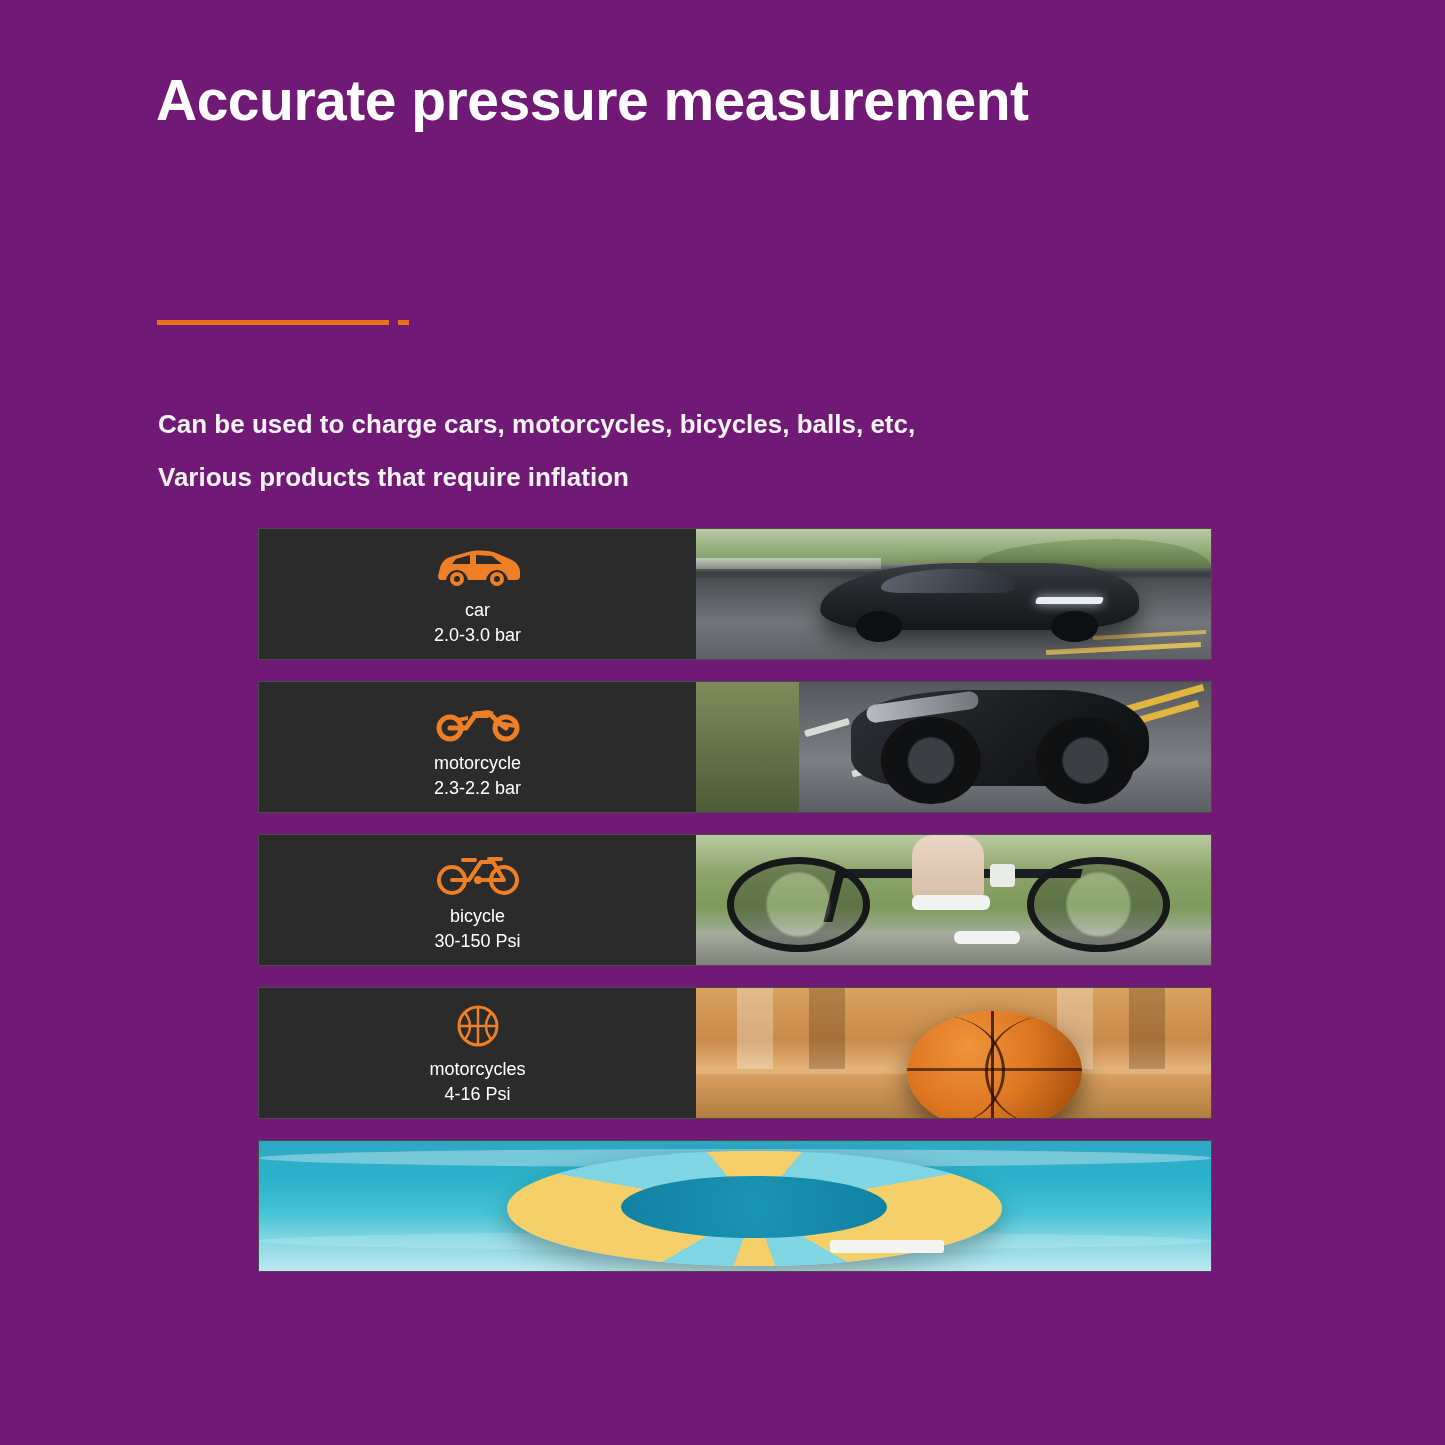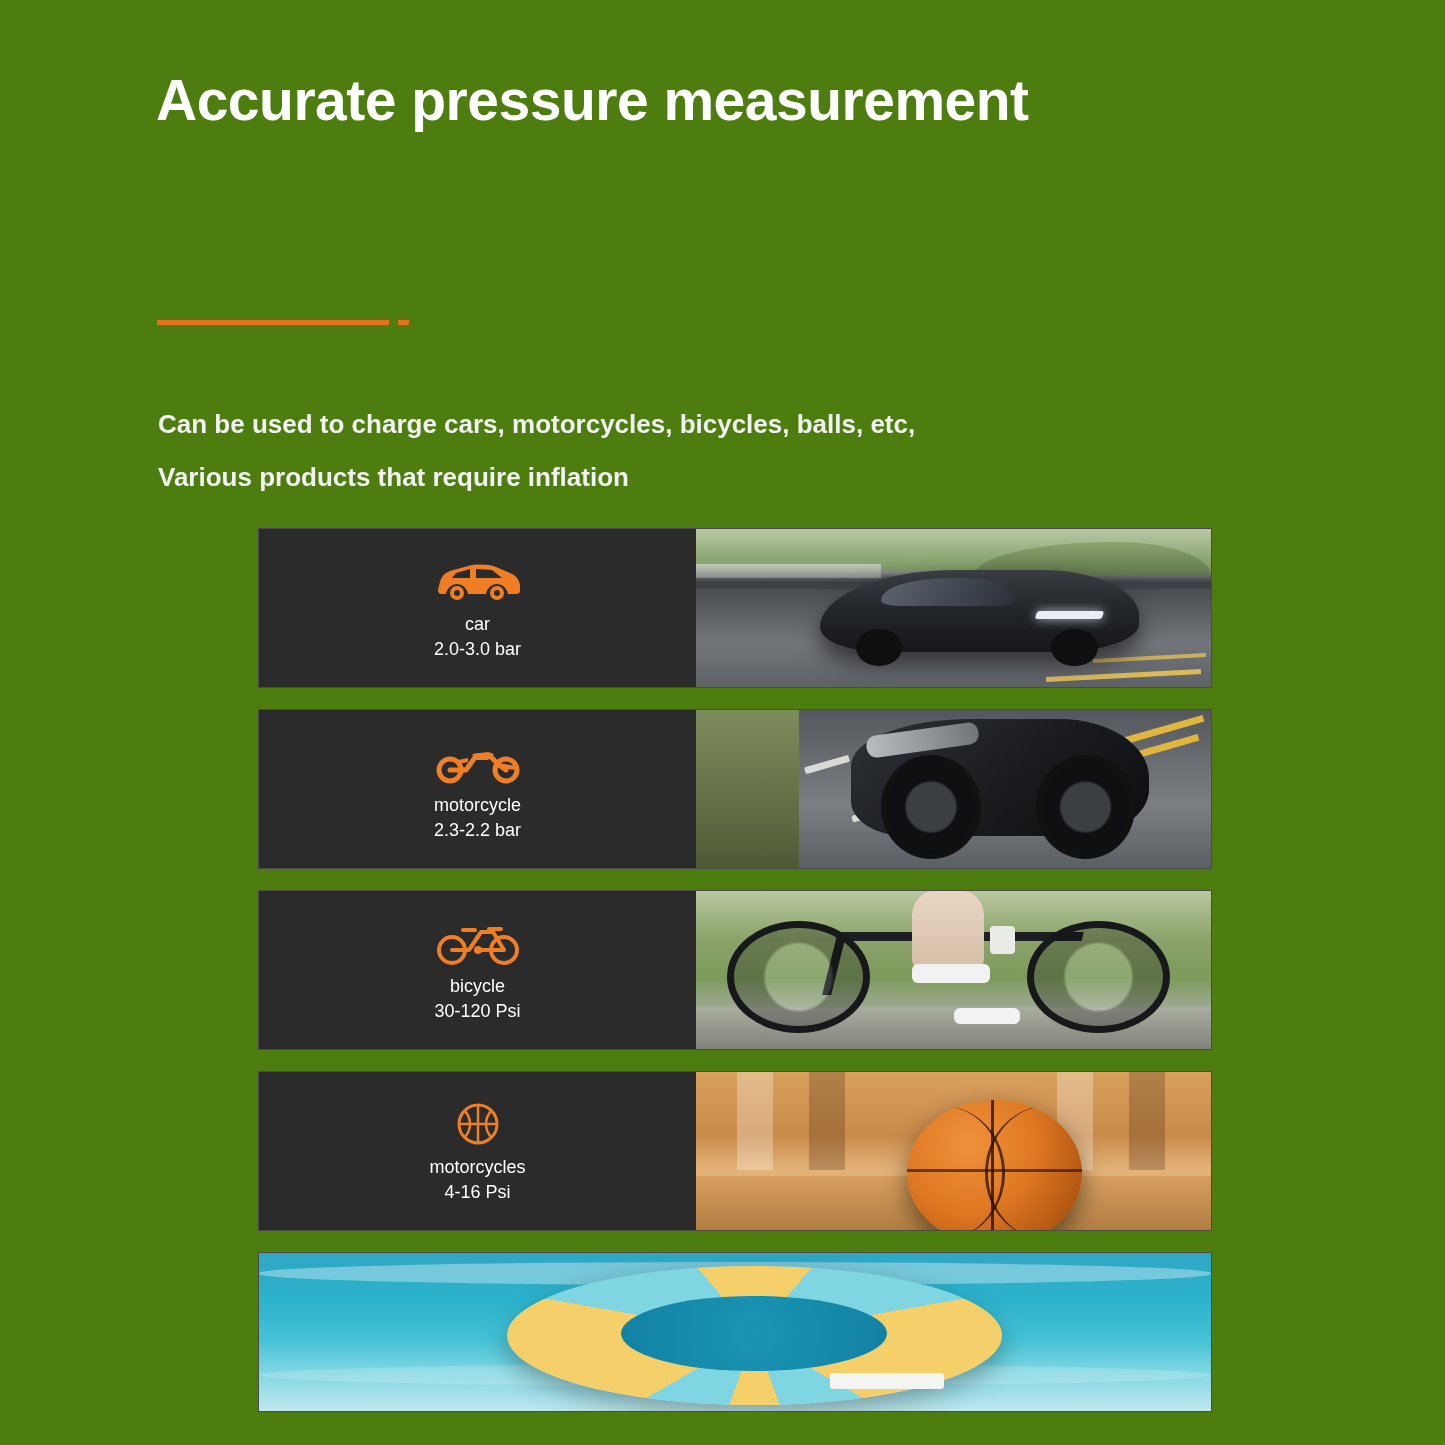--- a/index.html
+++ b/index.html
@@ -13,21 +13,21 @@
     overflow: hidden;
     font-family: "Liberation Sans", sans-serif;
     color: #ffffff;
     position: relative;
   }
 
   .page {
     position: relative;
     width: 1445px;
     height: 1445px;
-    background: #4d7c0f;
+    background: #701a75;
     box-sizing: border-box;
   }
 
   
   .headings {
     position: absolute;
     left: 156px;
     top: 72px;
     width: 1150px;
   }
@@ -85,21 +85,21 @@
 
   
   .cards {
     position: absolute;
     left: 258px;
     top: 528px;
     width: 954px;
   }
   .card {
     display: flex;
-    height: 160px;
+    height: 132px;
     margin-bottom: 21px;
     background: #2b2b2b;
     border: 1px solid #4a4a4a;
     box-sizing: border-box;
     overflow: hidden;
   }
   .card-left {
     width: 437px;
     flex: 0 0 437px;
     display: flex;
@@ -447,21 +447,21 @@
             <circle cx="69" cy="30" r="13" fill="none" stroke="#ef7f26" stroke-width="4"></circle>
             <path d="M17 30 L34 30 L46 12 L58 12" fill="none" stroke="#ef7f26" stroke-width="4" stroke-linecap="round" stroke-linejoin="round"></path>
             <path d="M34 30 L46 12" fill="none" stroke="#ef7f26" stroke-width="4"></path>
             <path d="M43 30 L69 30 L58 12" fill="none" stroke="#ef7f26" stroke-width="4" stroke-linejoin="round"></path>
             <path d="M28 10 L40 10" stroke="#ef7f26" stroke-width="4" stroke-linecap="round"></path>
             <path d="M54 9 L66 9" stroke="#ef7f26" stroke-width="4" stroke-linecap="round"></path>
             <circle cx="43" cy="30" r="4" fill="#ef7f26"></circle>
           </svg>
         </div>
         <div class="card-name">bicycle</div>
-        <div class="card-range">30-120 Psi</div>
+        <div class="card-range">30-150 Psi</div>
       </div>
       <div class="card-photo">
         <div class="photo-bike">
           <div class="path"></div>
           <div class="frame"></div>
           <div class="leg"></div>
           <div class="shoe"></div>
           <div class="shoe2"></div>
           <div class="bottle"></div>
           <div class="bwheel a"></div>

